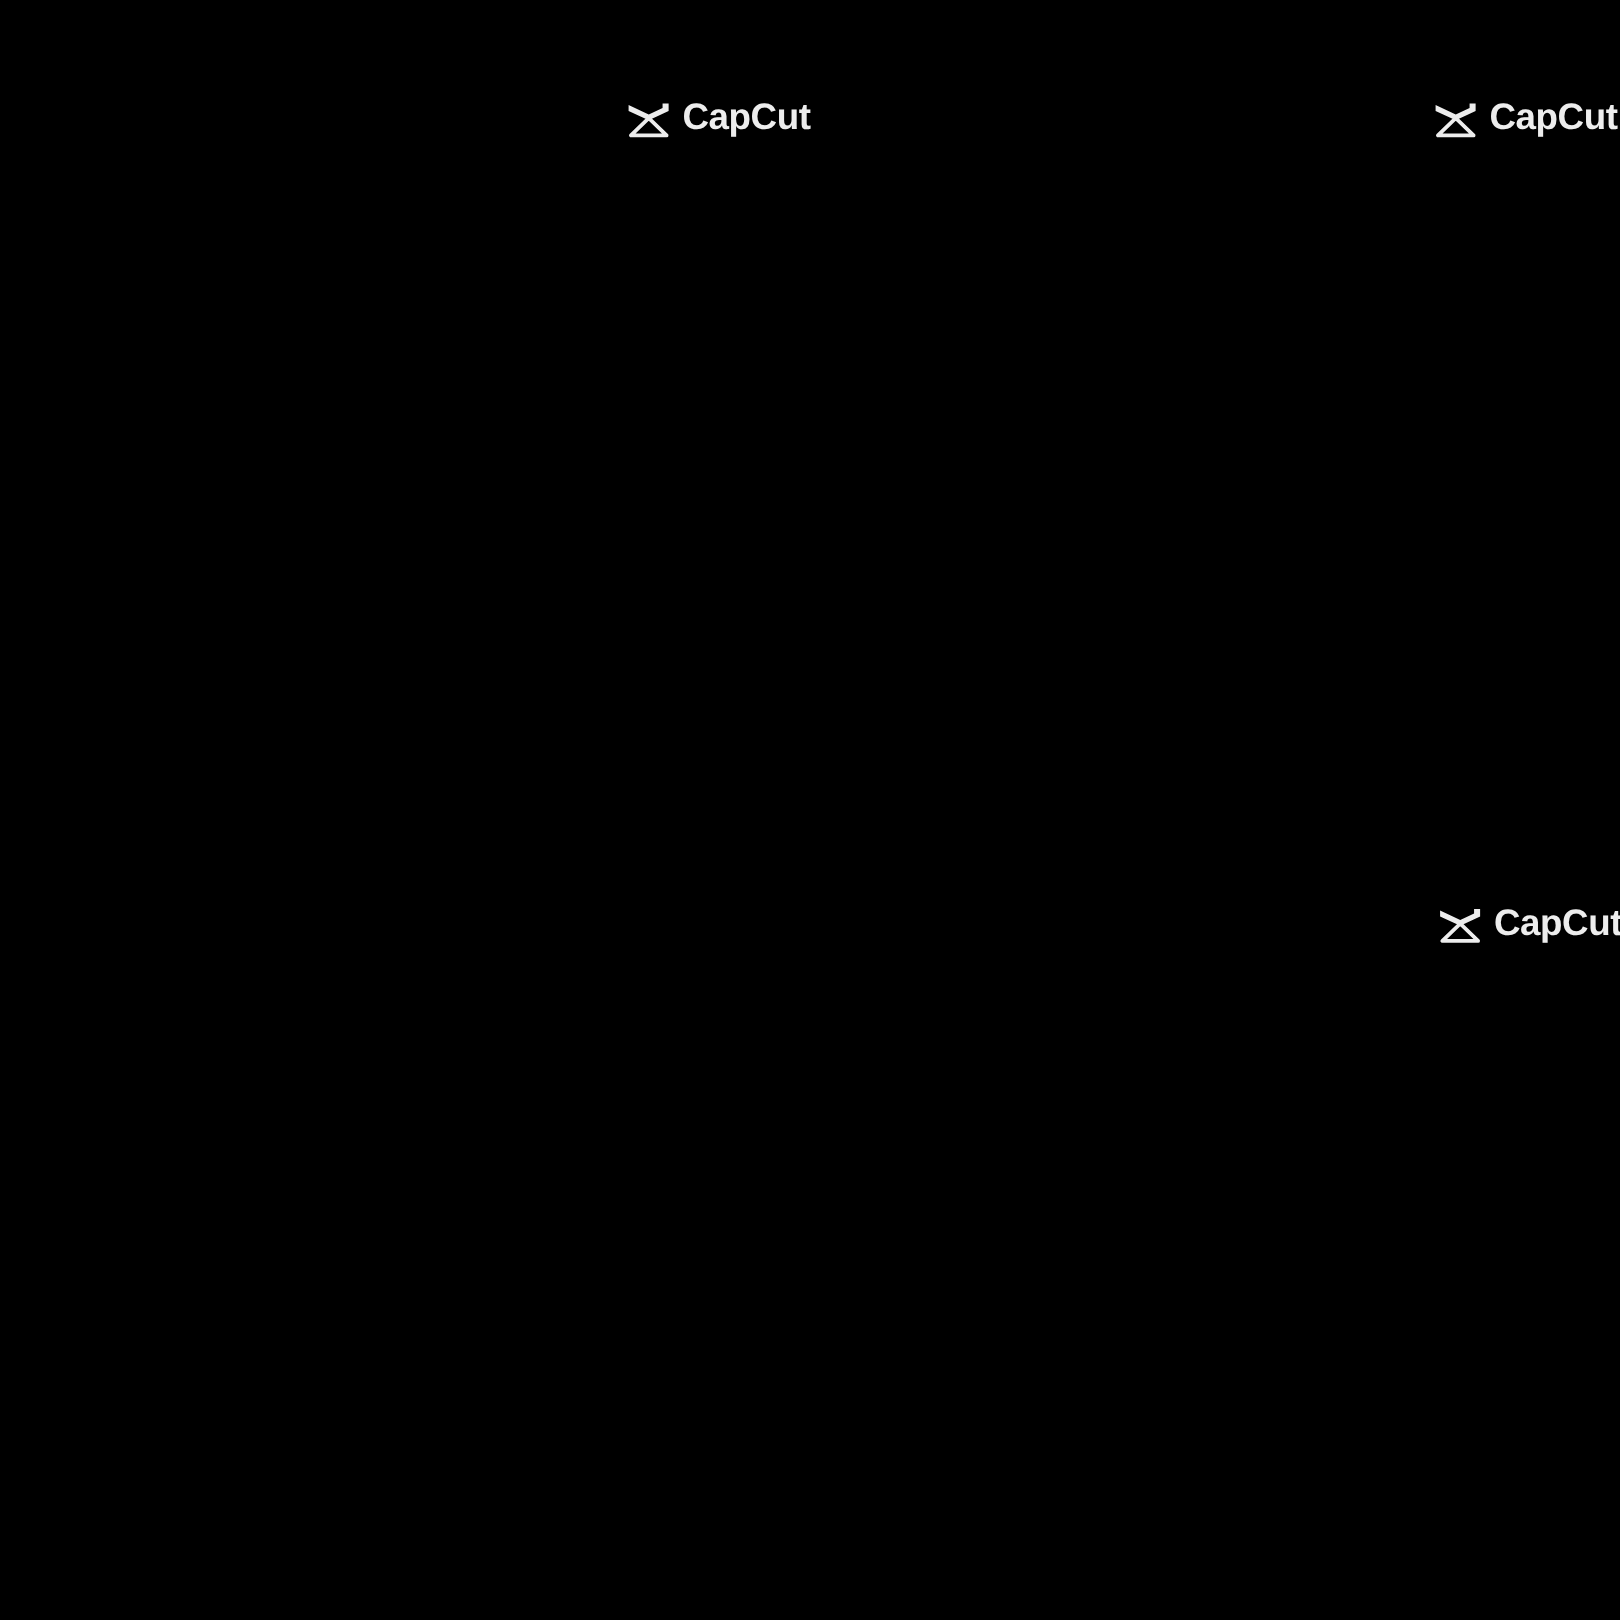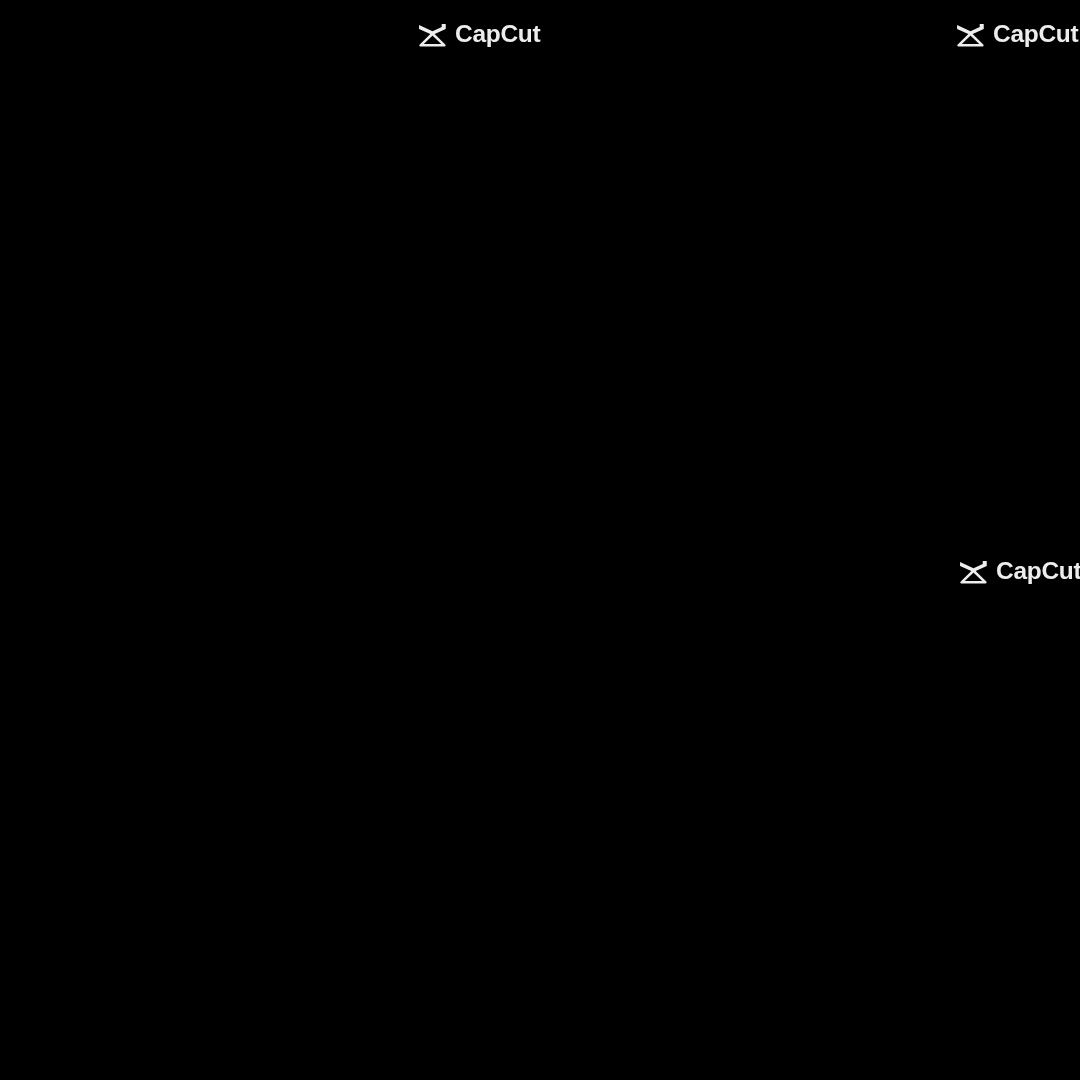--- a/index.html
+++ b/index.html
@@ -19,20 +19,21 @@
     inset: 0;
     background: #000000;
   }
   .watermark {
     position: absolute;
     display: flex;
     align-items: center;
     gap: 8px;
     opacity: 0.96;
     user-select: none;
+    margin-top: 45px;
   }
   .wm-icon {
     display: inline-flex;
     width: 29px;
     height: 24px;
   }
   .wm-icon svg {
     width: 100%;
     height: 100%;
     display: block;

